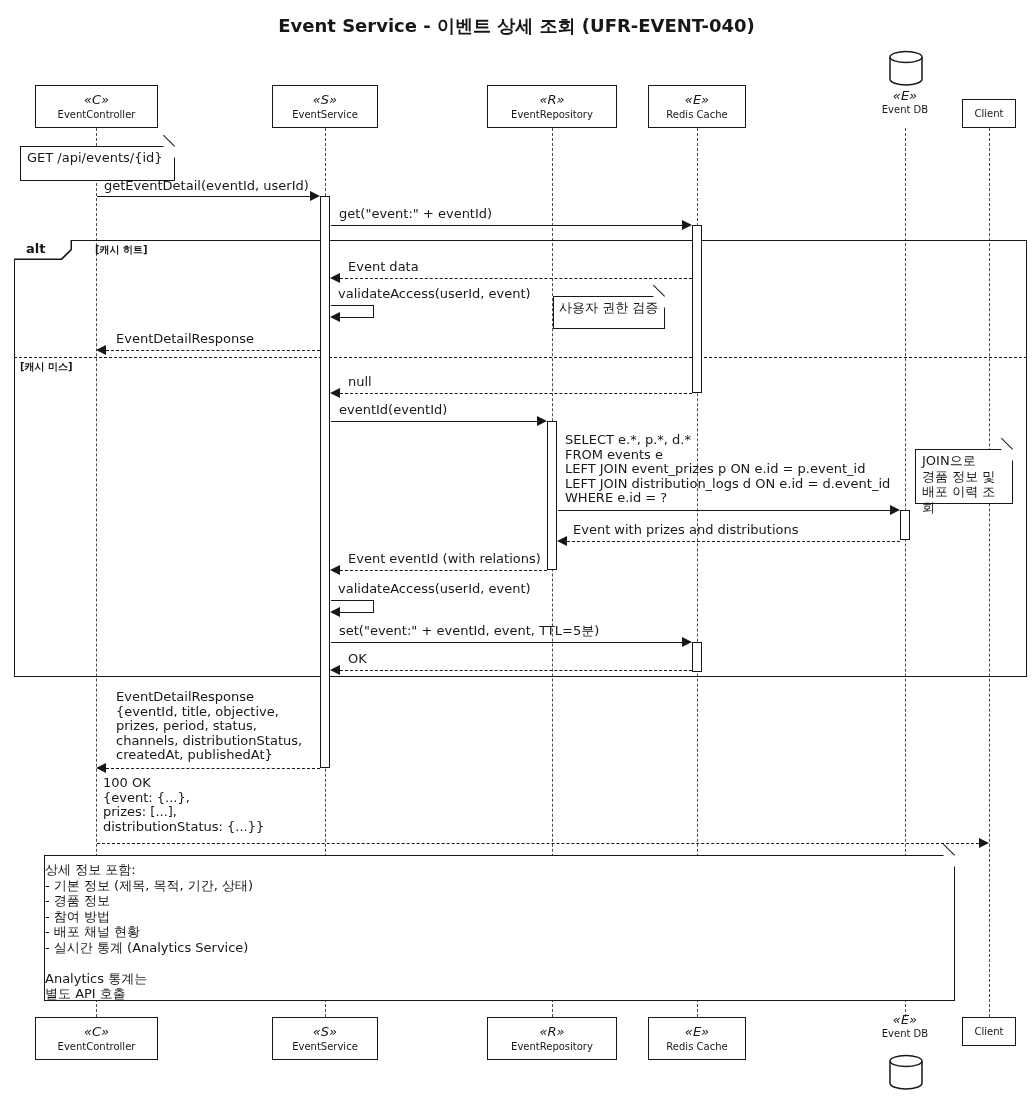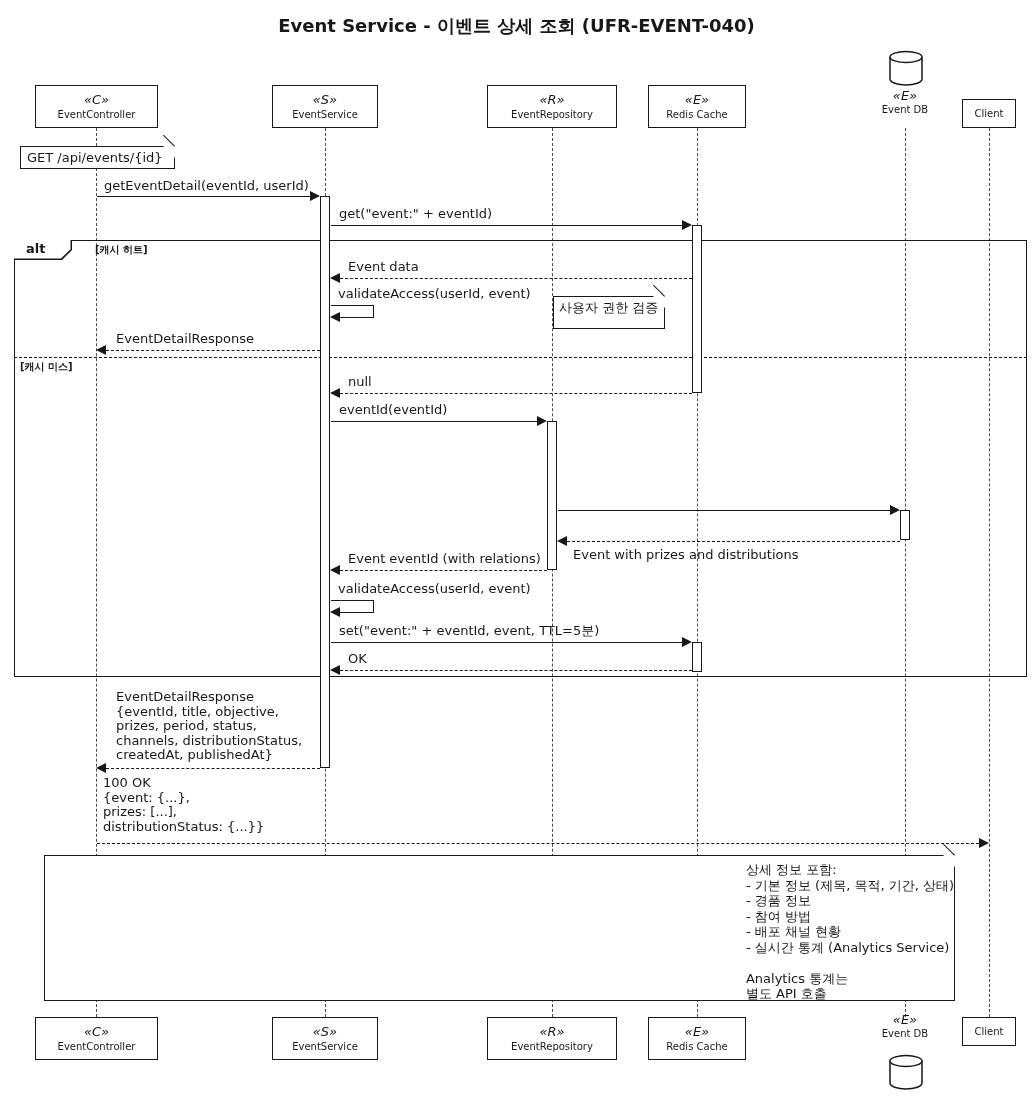--- a/index.html
+++ b/index.html
@@ -20,21 +20,21 @@
   .mlabel { position:absolute; font-size:13px; line-height:14.6px; white-space:pre-line; }
   .note { position:absolute; background:#fff; border:1px solid #181818; }
   .fold-cut { position:absolute; top:-1px; right:-1px; width:0; height:0; border-top:12px solid #fff; border-left:12px solid transparent; }
   .fold-line { position:absolute; top:-1px; right:-1px; width:16px; height:0; border-top:1px solid #181818; transform-origin:100% 0; transform:rotate(45deg); }
   .note-text { padding:3px 6px; white-space:pre-line; line-height:15.5px; }
   .alt-frame { position:absolute; border:1.5px solid #181818; }
   .alt-pent { position:absolute; width:58px; height:20px; background:#181818; clip-path:polygon(0 0,100% 0,100% 50%,48px 100%,0 100%); }
   .alt-pent-in { position:absolute; left:0; top:0; right:1.5px; bottom:1.5px; background:#fff; clip-path:polygon(0 0,100% 0,100% 50%,47px 100%,0 100%); font-weight:bold; font-size:13px; padding:1px 0 0 12px; }
   .alt-divider { position:absolute; height:0; border-top:1px dashed #181818; }
   .guard { position:absolute; font-weight:bold; font-size:10px; }
-  .big-note-inner { display:flex; justify-content:flex-end; padding-top:6px; }
+  .big-note-inner { display:flex; justify-content:flex-start; padding-top:6px; }
   .big-note-text { text-align:left; white-space:pre-line; line-height:15.5px; font-size:13px; }
 </style>
 </head>
 <body>
 
 <div id="diagram">
 
   <div class="title">Event Service - 이벤트 상세 조회 (UFR-EVENT-040)</div>
 
   <div class="lifeline" style="left:96px"></div>
@@ -117,25 +117,37 @@
   <div class="head-l" style="left:96px;top:345px"></div>
 
   <div class="mlabel" style="left:348px;top:375px">null</div>
   <div class="ln-d" style="left:340px;top:393px;width:352px"></div>
   <div class="head-l" style="left:330px;top:388px"></div>
 
   <div class="mlabel" style="left:339px;top:403px">eventId(eventId)</div>
   <div class="ln-s" style="left:331px;top:421px;width:206px"></div>
   <div class="head-r" style="left:537px;top:416px"></div>
 
+  <div class="mlabel" style="left:565px;top:433px">SELECT e.*, p.*, d.*
+FROM events e
+LEFT JOIN event_prizes p ON e.id = p.event_id
+LEFT JOIN distribution_logs d ON e.id = d.event_id
+WHERE e.id = ?</div>
   <div class="ln-s" style="left:558px;top:510px;width:332px"></div>
   <div class="head-r" style="left:890px;top:505px"></div>
 
-
-  <div class="mlabel" style="left:573px;top:548px">Event with prizes and distributions</div>
+  <div class="note" style="left:915px;top:449px;width:98px;height:55px">
+    <span class="fold-cut"></span>
+    <span class="fold-line"></span>
+    <div class="note-text" style="padding:3px 6px">JOIN으로
+경품 정보 및
+배포 이력 조회</div>
+  </div>
+
+  <div class="mlabel" style="left:573px;top:523px">Event with prizes and distributions</div>
   <div class="ln-d" style="left:567px;top:541px;width:333px"></div>
   <div class="head-l" style="left:557px;top:536px"></div>
 
   <div class="mlabel" style="left:348px;top:552px">Event eventId (with relations)</div>
   <div class="ln-d" style="left:340px;top:570px;width:207px"></div>
   <div class="head-l" style="left:330px;top:565px"></div>
 
   <div class="mlabel" style="left:338px;top:582px">validateAccess(userId, event)</div>
   <div class="ln-s" style="left:331px;top:600px;width:42px"></div>
   <div class="vln" style="left:373px;top:600px;height:13px"></div>
@@ -158,21 +170,21 @@
   <div class="ln-d" style="left:106px;top:768px;width:214px"></div>
   <div class="head-l" style="left:96px;top:763px"></div>
 
   <div class="mlabel" style="left:103px;top:776px">100 OK
 {event: {...},
 prizes: [...],
 distributionStatus: {...}}</div>
   <div class="ln-d" style="left:97px;top:843px;width:882px"></div>
   <div class="head-r" style="left:979px;top:838px"></div>
 
-  <div class="note" style="left:20px;top:146px;width:155px;height:23px">
+  <div class="note" style="left:20px;top:146px;width:155px;height:35px">
     <span class="fold-cut"></span>
     <span class="fold-line"></span>
     <div class="note-text" style="padding:2px 6px;line-height:17px">GET /api/events/{id}</div>
   </div>
 
   <div class="note" style="left:44px;top:855px;width:911px;height:146px">
     <span class="fold-cut"></span>
     <span class="fold-line"></span>
     <div class="big-note-inner">
       <div class="big-note-text">상세 정보 포함:

